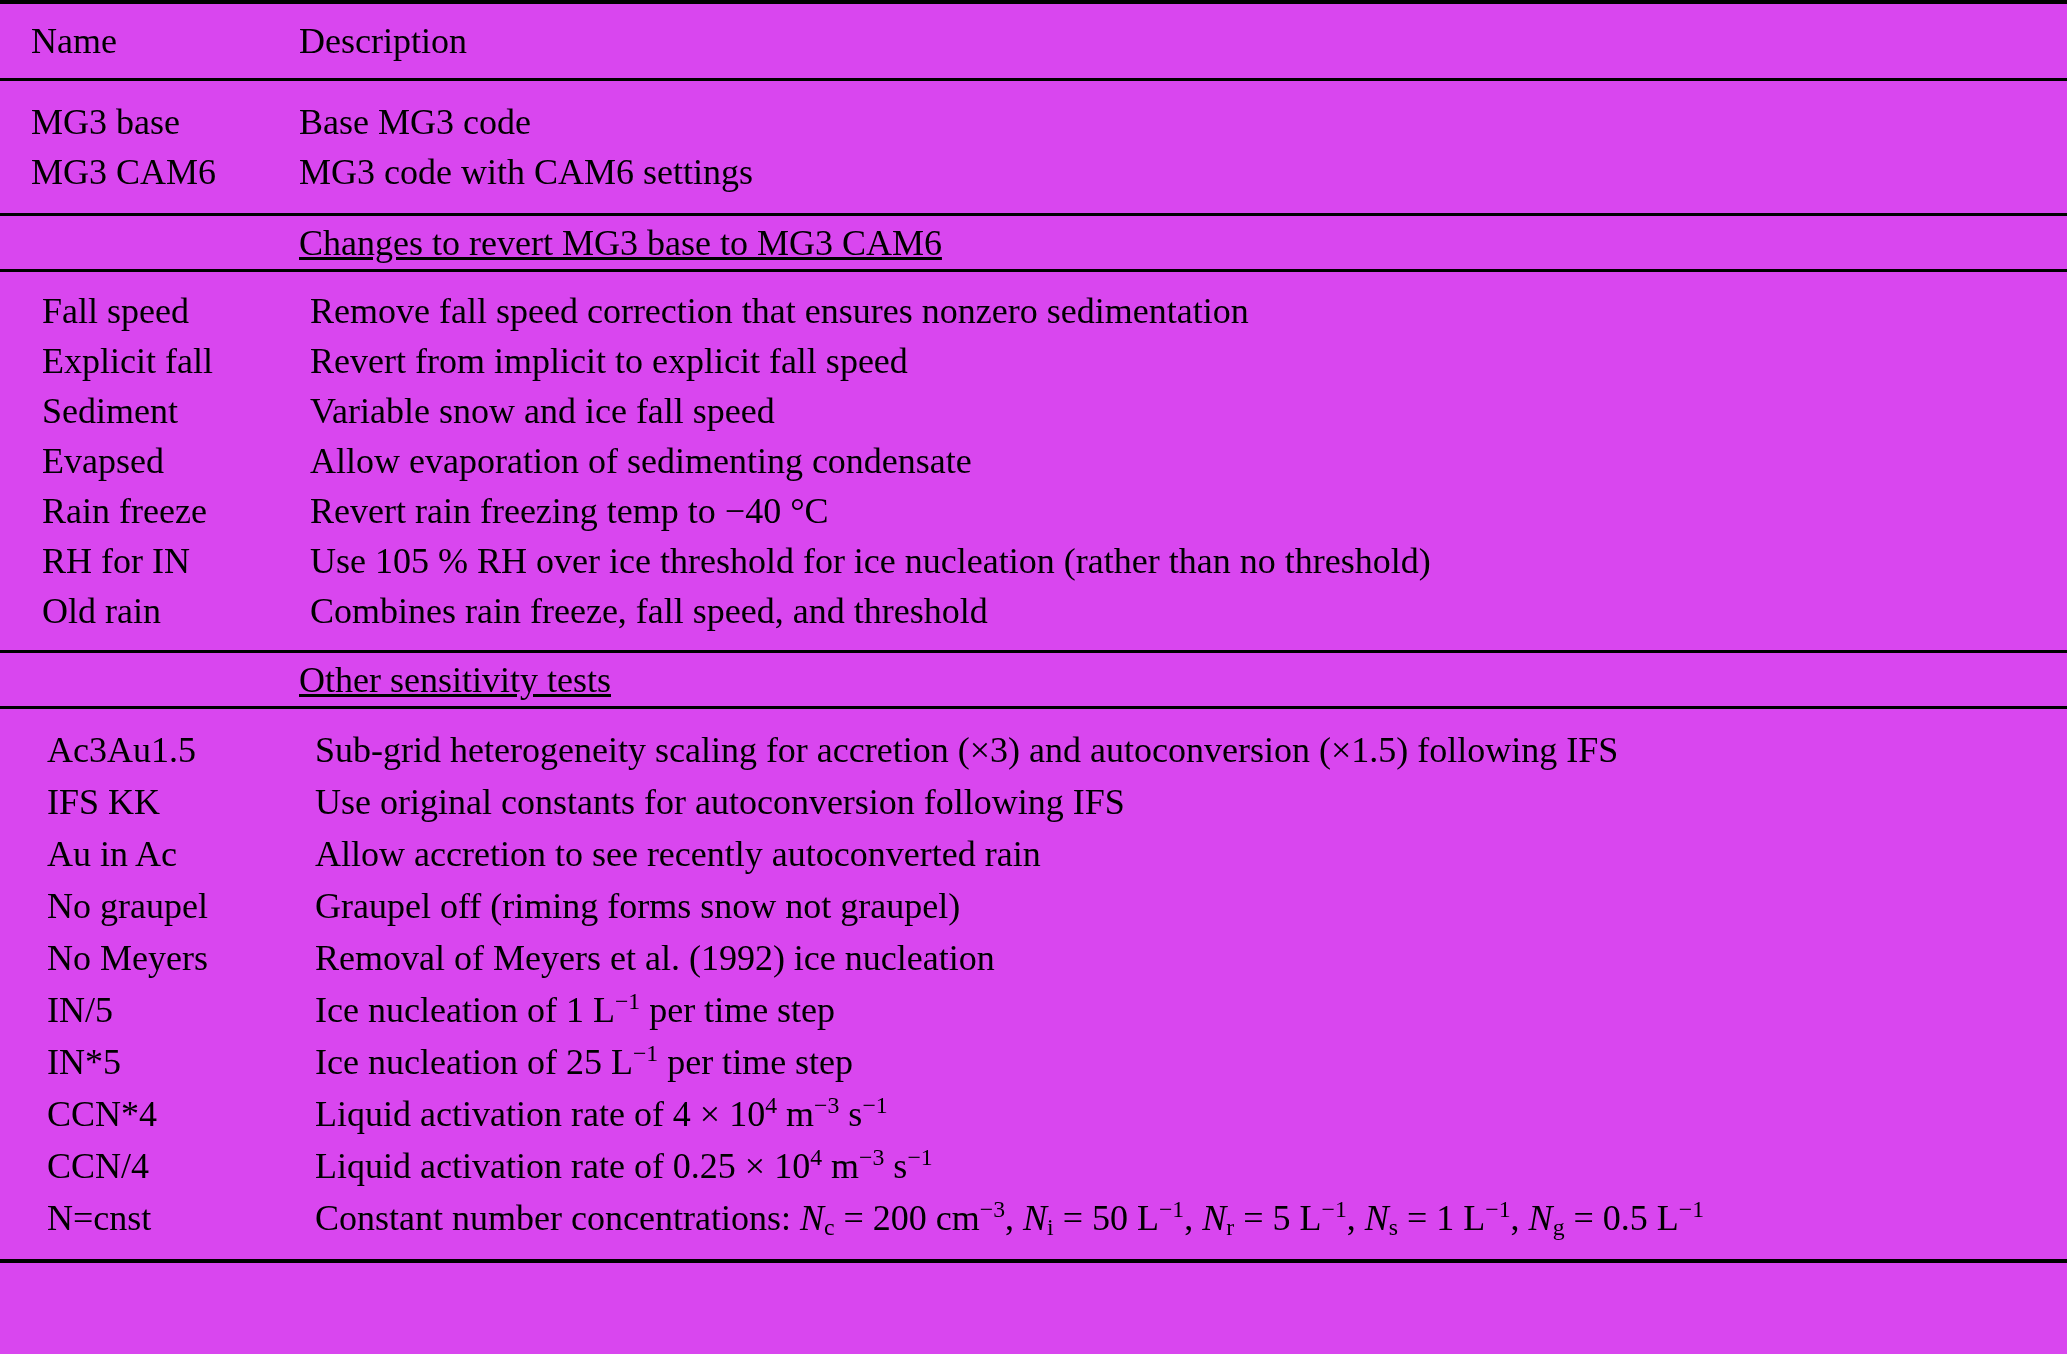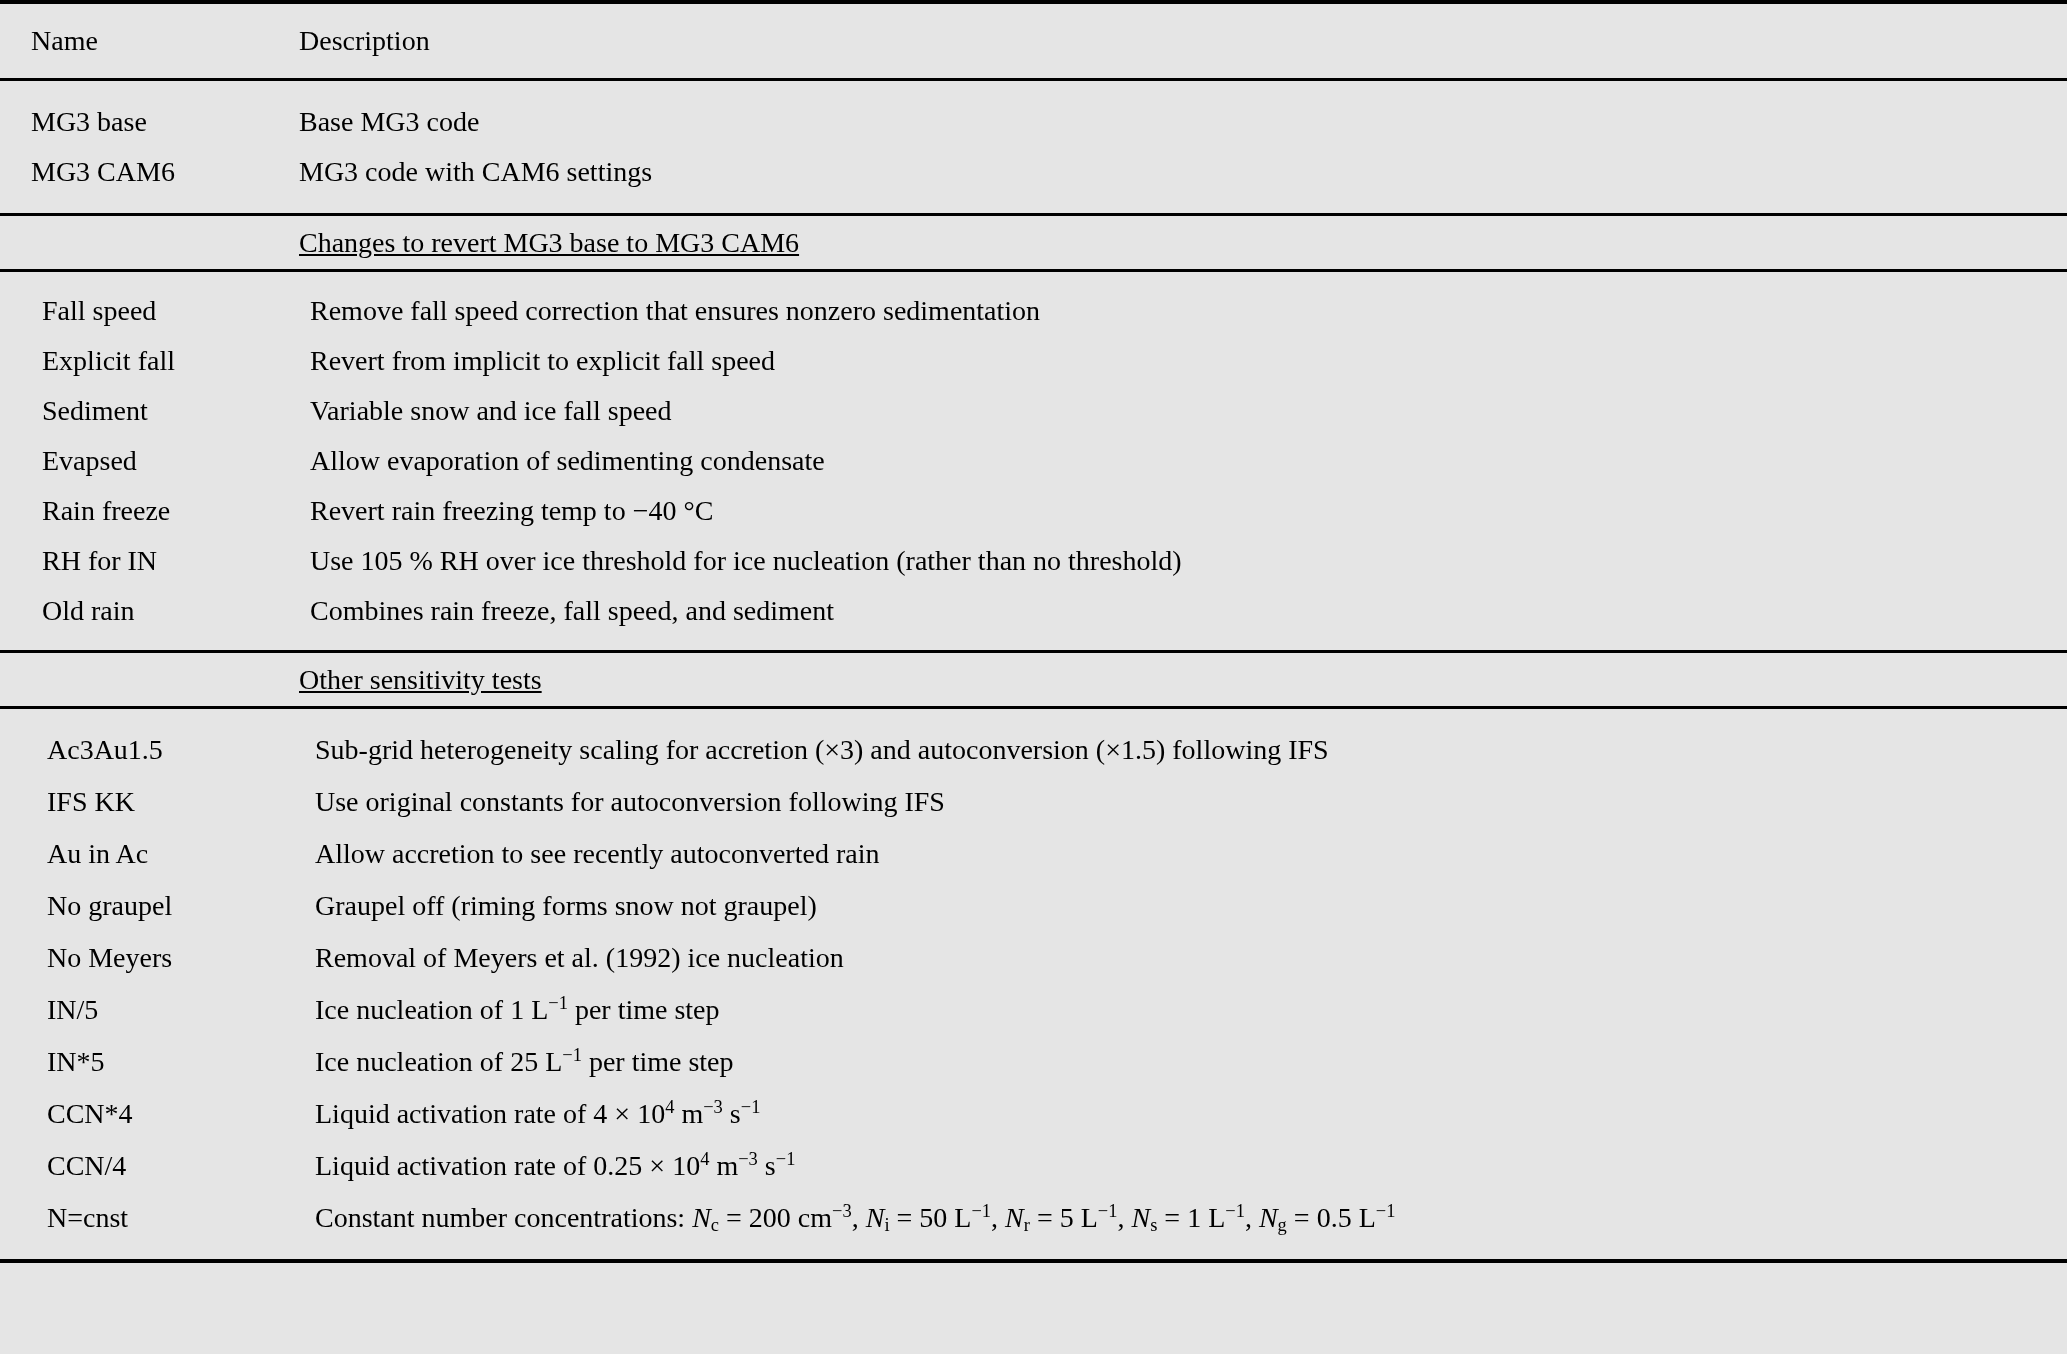--- a/index.html
+++ b/index.html
@@ -5,24 +5,24 @@
   html, body {
     margin: 0;
     padding: 0;
     background: #ffffff;
   }
   .paper-table {
     position: relative;
     width: 2067px;
     height: 1354px;
     box-sizing: border-box;
-    background: #e5e5e5;
+    background: #d946ef;
     color: #000000;
     font-family: "Liberation Serif", "DejaVu Serif", serif;
-    font-size: 28px;
+    font-size: 36px;
     overflow: hidden;
   }
   .rule {
     height: 3px;
     background: #000000;
     width: 100%;
   }
   .rule.thick {
     height: 4px;
   }
@@ -130,21 +130,21 @@
         <div class="row">
           <div class="cell-name">Rain freeze</div>
           <div class="cell-desc"><span>Revert rain freezing temp to −40 °C</span></div>
         </div>
         <div class="row">
           <div class="cell-name">RH for IN</div>
           <div class="cell-desc"><span>Use 105 % RH over ice threshold for ice nucleation (rather than no threshold)</span></div>
         </div>
         <div class="row">
           <div class="cell-name">Old rain</div>
-          <div class="cell-desc"><span>Combines rain freeze, fall speed, and sediment</span></div>
+          <div class="cell-desc"><span>Combines rain freeze, fall speed, and threshold</span></div>
         </div>
       </div>
       <div class="rule"></div>
       <div class="sec-hdr">Other sensitivity tests</div>
       <div class="rule"></div>
       <div class="rows sec-2">
         <div class="row">
           <div class="cell-name">Ac3Au1.5</div>
           <div class="cell-desc"><span>Sub-grid heterogeneity scaling for accretion (×3) and autoconversion (×1.5) following IFS</span></div>
         </div>

